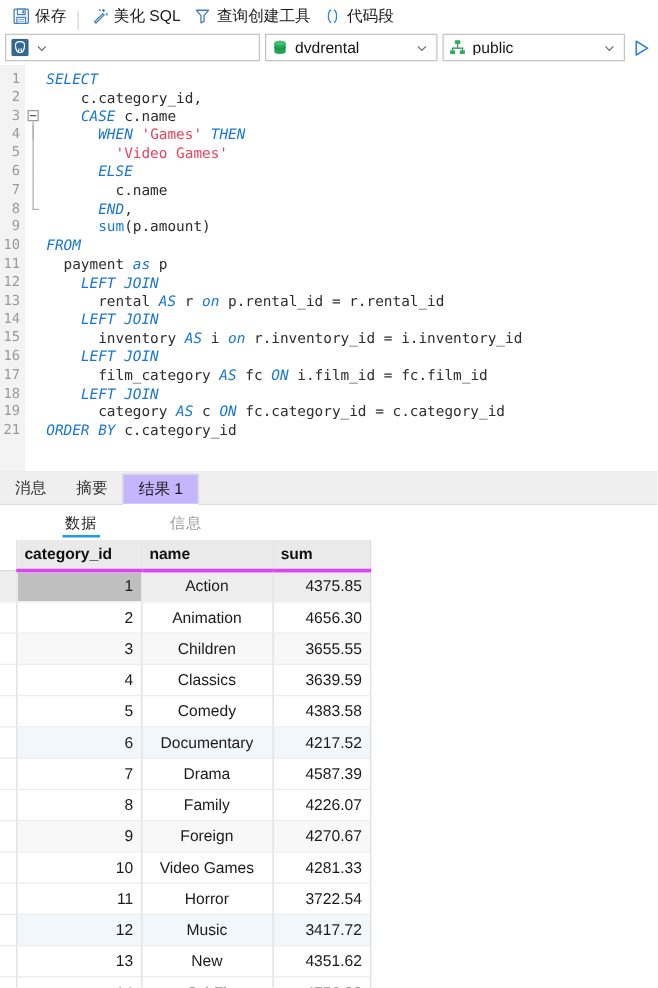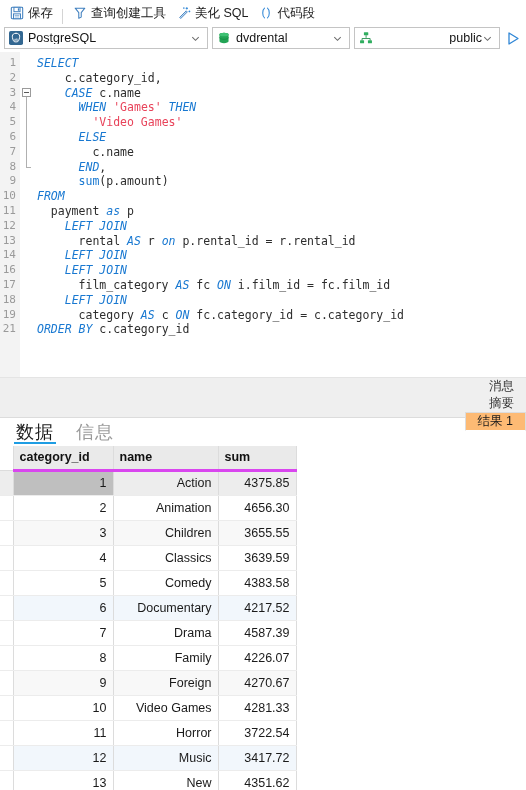--- a/index.html
+++ b/index.html
@@ -70,21 +70,21 @@
     border: 1px solid #c4c4c4;
     background: #ffffff;
     display: flex;
     align-items: center;
     padding: 0 3px 0 4px;
     box-sizing: border-box;
     position: relative;
   }
   .combo.c1 { width: 207px; }
   .combo.c2 { width: 140px; }
-  .combo.c3 { width: 148px; text-align: right; }
+  .combo.c3 { width: 148px; }
   .combo-ico {
     width: 14px; height: 14px;
     display: inline-flex; align-items: center; justify-content: center;
     flex: 0 0 auto;
     margin-right: 5px;
   }
   .combo-txt {
     flex: 1 1 auto;
     font-size: 12.5px;
     color: #141414;
@@ -180,66 +180,66 @@
   .fold-line.end { top: 0; height: 8px; }
   .fold-end-tick {
     position: absolute;
     left: 6px; top: 7px;
     width: 5px; height: 1px;
     background: #b0b0b0;
   }
 
   
   .tabbar {
-    height: 40px;
+    height: 26px;
     background: #efefef;
     display: flex;
     align-items: flex-end;
     border-bottom: 1px solid #dcdcdc;
     box-sizing: border-box;
-    flex-direction: column;
   }
   .tab {
     height: 25px;
     padding: 0 12px;
     display: flex;
     align-items: center;
     font-size: 12.5px;
     color: #303030;
     box-sizing: border-box;
     background: transparent;
     white-space: nowrap;
   }
   .tab.active {
-    background: #fdba74;
+    background: #c4b5fd;
     border: 1px solid #dcdcdc;
     border-bottom: 1px solid #ffffff;
     margin-bottom: -1px;
     color: #1a1a1a;
   }
 
   
   .subtabbar {
     height: 28px;
     background: #ffffff;
     display: flex;
     align-items: center;
     padding-left: 14px;
     box-sizing: border-box;
     gap: 18px;
   }
   .subtab {
-    font-size: 18px;
+    font-size: 12px;
     color: #9a9a9a;
     height: 26px;
     display: flex;
     align-items: center;
     position: relative;
     padding: 0 2px;
     letter-spacing: 1px;
+    margin-left: 36px;
   }
   .subtab.active { color: #1a1a1a; }
   .subtab.active:after {
     content: "";
     position: absolute;
     left: 0; right: 0; bottom: 1px;
     height: 2px;
     background: #1e9de3;
   }
 
@@ -282,21 +282,21 @@
     border-right: 1px solid #dcdcdc;
     border-bottom: 1px solid #dcdcdc;
     padding: 0;
   }
   .grid td.gut {
     background: #ffffff;
     padding: 0;
     border-right: 1px solid #dcdcdc;
   }
   .grid td.num { text-align: right; }
-  .grid td.txt { text-align: right; }
+  .grid td.txt { text-align: center; }
 
   tr.row-sel td { background: #ededed; }
   tr.row-sel td.cell-sel { background: #bfbfbf; }
   tr.row-alt td { background: #f8f8f8; }
   tr.row-blue td { background: #f2f7fc; }
   tr.row-sel td.gut, tr.row-alt td.gut, tr.row-blue td.gut { background: #ffffff; }
   tr.row-sel td.gut { background: #ededed; }
 </style>
 </head>
 <body>
@@ -315,61 +315,60 @@
       </svg>
     </span>
     <span class="tb-label">保存</span>
   </div>
 
   <div class="tb-sep"></div>
 
   <div class="tb-item">
     <span class="tb-ico">
       <svg width="14" height="14" viewBox="0 0 16 16">
-        <path d="M2.5 2.5 h11 l-4.1 5 v5.2 l-2.8 1.3 v-6.5 z" fill="none" stroke="#3f7fbf" stroke-width="1.2" stroke-linejoin="round"></path>
-      </svg>
-    </span>
-    <span class="tb-label">查询创建工具</span>
-  </div>
-
-  <div class="tb-item">
-    <span class="tb-ico">
-      <svg width="14" height="14" viewBox="0 0 16 16">
         <path d="M3 13 L10.5 5.5 L11.8 6.8 L4.3 14.3 Z" fill="#bcd6ee" stroke="#3f7fbf" stroke-width="1"></path>
         <path d="M11.2 1.4 v2.6 M9.9 2.7 h2.6" stroke="#2f86d6" stroke-width="1.1"></path>
         <path d="M14.2 5.2 v2 M13.2 6.2 h2" stroke="#2f86d6" stroke-width="1"></path>
         <path d="M7.8 1.6 v1.6 M7 2.4 h1.6" stroke="#2f86d6" stroke-width="0.9"></path>
       </svg>
     </span>
     <span class="tb-label">美化 SQL</span>
   </div>
 
   <div class="tb-item">
     <span class="tb-ico">
       <svg width="14" height="14" viewBox="0 0 16 16">
+        <path d="M2.5 2.5 h11 l-4.1 5 v5.2 l-2.8 1.3 v-6.5 z" fill="none" stroke="#3f7fbf" stroke-width="1.2" stroke-linejoin="round"></path>
+      </svg>
+    </span>
+    <span class="tb-label">查询创建工具</span>
+  </div>
+
+  <div class="tb-item">
+    <span class="tb-ico">
+      <svg width="14" height="14" viewBox="0 0 16 16">
         <path d="M6.3 2.4 C3.6 4.3 3.6 11.7 6.3 13.6" fill="none" stroke="#2f86d6" stroke-width="1.2" stroke-linecap="round"></path>
         <path d="M9.7 2.4 C12.4 4.3 12.4 11.7 9.7 13.6" fill="none" stroke="#2f86d6" stroke-width="1.2" stroke-linecap="round"></path>
       </svg>
     </span>
     <span class="tb-label">代码段</span>
   </div>
 
 </div>
 
 <div class="connbar">
 
   <div class="combo c1">
     <span class="combo-ico">
       <svg width="14" height="14" viewBox="0 0 16 16">
         <rect x="0" y="0" width="16" height="16" rx="2" fill="#336791"></rect>
         <path d="M8 2.6 c-2.6 0-4.2 1.3-4.2 3.3 0 2.4 0.9 4.6 1.7 5.9 0.4 0.6 1.1 0.5 1.2-0.2 l0.3-2.2 M8 2.6 c2.6 0 4.2 1.3 4.2 3.3 0 2.4-0.9 4.6-1.7 5.9-0.4 0.6-1.1 0.5-1.2-0.2 l-0.3-2.6" fill="none" stroke="#ffffff" stroke-width="1.1" stroke-linecap="round"></path>
         <path d="M6.6 12.2 c0.6 0.5 2.2 0.5 2.8 0" fill="none" stroke="#ffffff" stroke-width="1"></path>
       </svg>
     </span>
-    <span class="combo-txt">PostgreSQL</span>
     <svg class="chev" viewBox="0 0 12 12">
         <path d="M2.5 4.5 L6 8 L9.5 4.5" fill="none" stroke="#6b6b6b" stroke-width="1.1"></path>
       </svg>
   </div>
 
   <div class="combo c2">
     <span class="combo-ico">
       <svg width="14" height="14" viewBox="0 0 16 16">
         <ellipse cx="8" cy="4" rx="5.2" ry="2.1" fill="#1f9b4e"></ellipse>
         <path d="M2.8 4 v7.8 c0 1.2 2.3 2.1 5.2 2.1 s5.2-0.9 5.2-2.1 V4" fill="#22a455"></path>
@@ -416,20 +415,21 @@
       <div class="line"><span class="ln">5</span><span class="fold"><span class="fold-line cont"></span></span><span class="src"><span class="id">        </span><span class="str">'Video Games'</span></span></div>
       <div class="line"><span class="ln">6</span><span class="fold"><span class="fold-line cont"></span></span><span class="src"><span class="id">      </span><span class="kw">ELSE</span></span></div>
       <div class="line"><span class="ln">7</span><span class="fold"><span class="fold-line cont"></span></span><span class="src"><span class="id">        c.name</span></span></div>
       <div class="line"><span class="ln">8</span><span class="fold"><span class="fold-line end"></span><span class="fold-end-tick"></span></span><span class="src"><span class="id">      </span><span class="kw">END</span><span class="id">,</span></span></div>
       <div class="line"><span class="ln">9</span><span class="fold"></span><span class="src"><span class="id">      </span><span class="fn">sum</span><span class="id">(p.amount)</span></span></div>
       <div class="line"><span class="ln">10</span><span class="fold"></span><span class="src"><span class="kw">FROM</span></span></div>
       <div class="line"><span class="ln">11</span><span class="fold"></span><span class="src"><span class="id">  payment </span><span class="kw">as</span><span class="id"> p</span></span></div>
       <div class="line"><span class="ln">12</span><span class="fold"></span><span class="src"><span class="id">    </span><span class="kw">LEFT JOIN</span></span></div>
       <div class="line"><span class="ln">13</span><span class="fold"></span><span class="src"><span class="id">      rental </span><span class="kw">AS</span><span class="id"> r </span><span class="kw">on</span><span class="id"> p.rental_id = r.rental_id</span></span></div>
       <div class="line"><span class="ln">14</span><span class="fold"></span><span class="src"><span class="id">    </span><span class="kw">LEFT JOIN</span></span></div>
+      <div class="line"><span class="ln">15</span><span class="fold"></span><span class="src"><span class="id">      inventory </span><span class="kw">AS</span><span class="id"> i </span><span class="kw">on</span><span class="id"> r.inventory_id = i.inventory_id</span></span></div>
       <div class="line"><span class="ln">16</span><span class="fold"></span><span class="src"><span class="id">    </span><span class="kw">LEFT JOIN</span></span></div>
       <div class="line"><span class="ln">17</span><span class="fold"></span><span class="src"><span class="id">      film_category </span><span class="kw">AS</span><span class="id"> fc </span><span class="kw">ON</span><span class="id"> i.film_id = fc.film_id</span></span></div>
       <div class="line"><span class="ln">18</span><span class="fold"></span><span class="src"><span class="id">    </span><span class="kw">LEFT JOIN</span></span></div>
       <div class="line"><span class="ln">19</span><span class="fold"></span><span class="src"><span class="id">      category </span><span class="kw">AS</span><span class="id"> c </span><span class="kw">ON</span><span class="id"> fc.category_id = c.category_id</span></span></div>
       <div class="line"><span class="ln">21</span><span class="fold"></span><span class="src"><span class="kw">ORDER BY</span><span class="id"> c.category_id</span></span></div>
     </div>
 </div>
 
 <div class="tabbar" id="tabbar-host">
     <div class="tab">消息</div>

